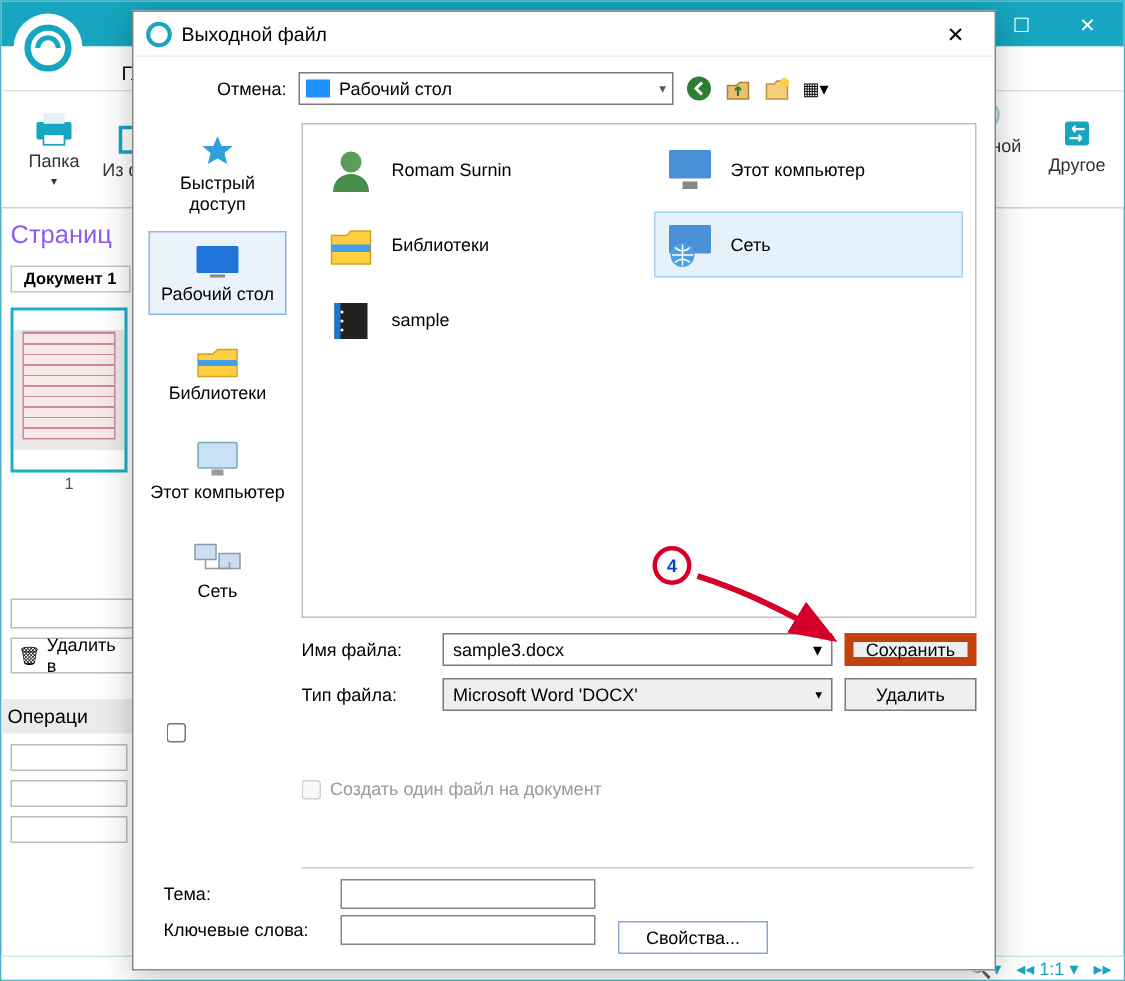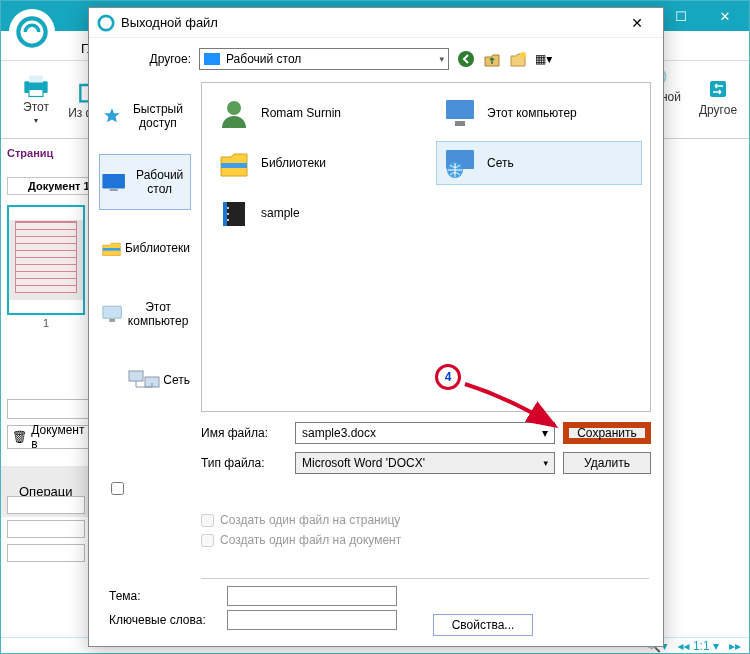--- a/index.html
+++ b/index.html
@@ -8,70 +8,70 @@
 .titlebar{height:30px;background:#16a6bf;display:flex;align-items:center;justify-content:flex-end;padding:0 2px}
 .titlebar .winbtn{width:44px;height:28px;display:flex;align-items:center;justify-content:center;color:#fff;font-size:13px}
 .app-logo{width:46px;height:46px;position:absolute;top:8px;left:8px;border-radius:50%;background:#fff;display:flex;align-items:center;justify-content:center}
 .app-logo svg{width:34px;height:34px}
 .ribbon-tabs{height:30px;background:#fff;padding-left:70px;display:flex;align-items:flex-end;border-bottom:1px solid #ddd;padding-top:6px}
 .ribbon-tabs .tab{padding:4px 10px;font-size:13px}
 .ribbon{height:78px;background:#fff;padding-left:10px;display:flex;align-items:center;gap:6px;border-bottom:1px solid #d0d0d0}
 .rbtn{display:flex;flex-direction:column;align-items:center;justify-content:center;width:50px;height:64px;gap:2px;font-size:11px;color:#333}
 .rbtn .ic{width:28px;height:24px}
 .rgt{position:absolute;right:6px;top:64px;display:flex;gap:4px;align-items:flex-start}
-.doc-tab{background:#fff;border:1px solid #c5c5c5;display:inline-block;padding:2px 20px;font-size:11px;margin-top:4px;font-weight:bold}
+.doc-tab{background:#fff;border:1px solid #c5c5c5;display:inline-block;padding:2px 8px;font-size:11px;margin-top:4px;font-weight:bold}
 .thumb{width:78px;height:110px;border:2px solid #18b0c5;margin-top:6px;background:linear-gradient(#fff 0 12%,#e9e9e9 12% 88%,#fff 88%);position:relative}
 .thumb::after{content:"1";position:absolute;bottom:-16px;left:50%;transform:translateX(-50%);font-size:11px;color:#555}
 .statusbar{position:absolute;left:0;right:0;bottom:0;height:16px;background:#fff;border-top:1px solid #c9e9ef;display:flex;align-items:center;justify-content:flex-end;gap:10px;padding:0 8px;color:#16a6bf;font-size:11px}
 
 .dlg{position:absolute;left:88px;top:7px;width:576px;height:640px;background:#fff;border:1px solid #888;z-index:50;box-shadow:0 4px 20px rgba(0,0,0,.25)}
 .dlg-title{height:30px;display:flex;align-items:center;padding:0 8px;border-bottom:1px solid #eee}
 .dlg-title .ic{width:18px;height:18px;margin-right:6px}
 .dlg-title span{flex:1;font-size:13px}
 .dlg-title .x{width:36px;height:28px;display:flex;align-items:center;justify-content:center;font-size:14px}
 .dlg-body{padding:10px 18px 12px 12px;height:calc(100% - 30px);position:relative}
 .row{display:flex;align-items:center;gap:8px;margin-bottom:6px}
 .lbl-r{width:90px;text-align:right;font-size:12px}
 .folder-combo{flex:1;height:22px;border:1px solid #7a7a7a;background:#fff;display:flex;align-items:center;padding:0 4px;gap:6px}
 .folder-combo .di{width:16px;height:12px;background:#1e90ff}
 .folder-combo .dd{margin-left:auto;font-size:9px;color:#555}
 .toolstrip{display:flex;gap:8px;align-items:center}
 .toolstrip .ti{width:18px;height:18px}
 .places{position:absolute;left:6px;top:44px;width:100px;height:330px;display:flex;flex-direction:column;align-items:center;gap:10px;padding-top:6px}
-.place{width:92px;height:56px;display:flex;align-items:center;justify-content:flex-end;gap:2px;font-size:11px;text-align:center;border:1px solid transparent}
+.place{width:92px;height:56px;display:flex;flex-direction:column;align-items:center;justify-content:center;gap:2px;font-size:11px;text-align:center;border:1px solid transparent}
 .place.sel{border:1px solid #8fb8e8;background:#eaf3fb}
 .place .pic{width:34px;height:26px}
 .filepane{position:absolute;left:112px;right:12px;top:44px;height:330px;border:1px solid #bfbfbf;background:#fff;padding:8px}
 .fgrid{display:grid;grid-template-columns:1fr 1fr;gap:6px 20px}
 .fitem{display:flex;align-items:center;gap:10px;height:44px;padding:2px 6px;border:1px solid transparent}
 .fitem.sel{background:#e6f2fb;border:1px solid #a6d1f0}
 .fitem .fic{width:34px;height:34px}
 .form{position:absolute;left:112px;right:12px;top:384px}
 .form .row{margin-bottom:8px}
 .form .lbl-l{width:86px;font-size:12px}
 .txtin{flex:1;height:22px;border:1px solid #7a7a7a;padding:0 6px;background:#fff;display:flex;align-items:center}
 .combo{flex:1;height:22px;border:1px solid #7a7a7a;background:#efefef;display:flex;align-items:center;padding:0 6px}
 .combo .dd{margin-left:auto;font-size:9px}
 .btn{width:88px;height:22px;border:1px solid #7a7a7a;background:#efefef;display:flex;align-items:center;justify-content:center;font-size:12px}
 .btn.primary{border:6px solid #c2410c}
 .chk{display:flex;align-items:center;gap:6px;font-size:12px;color:#555}
 .chk input{width:13px;height:13px}
 .chk.disabled{color:#9a9a9a}
-.meta{position:absolute;left:20px;right:8px;bottom:12px}
+.meta{position:absolute;left:20px;right:29px;bottom:12px}
 .meta .row{margin-bottom:4px}
 .meta .lbl-l{width:110px;font-size:12px}
 .meta input{width:170px;height:20px;border:1px solid #888}
 .propbtn{position:absolute;right:122px;bottom:-2px;width:100px;height:22px;border:1px solid #8aa9d6;background:#fff;display:flex;align-items:center;justify-content:center}
 
 .ann-circle{position:absolute;width:26px;height:26px;border:3px solid #d4002a;border-radius:50%;display:flex;align-items:center;justify-content:center;color:#0040d0;font-weight:bold;font-size:15px;background:#fff;z-index:60}
 .ann-arrow{position:absolute;z-index:59}
 .del-row{position:absolute;left:6px;top:398px;width:82px;display:flex;flex-direction:column;gap:6px}
 .del-row .bar{height:20px;border:1px solid #bbb;background:#fff}
 .del-btn{height:24px;border:1px solid #bbb;background:#fff;display:flex;align-items:center;gap:4px;padding:0 4px;font-size:11px}
-.ops-head{position:absolute;left:0;top:465px;width:88px;padding:18px;font-size:13px;background:#ebebeb}
+.ops-head{position:absolute;left:0;top:465px;width:88px;padding:4px;font-size:13px;background:#ebebeb}
 .ops-body{position:absolute;left:6px;top:495px;width:78px;display:flex;flex-direction:column;gap:6px}
 .ops-body .bar{height:18px;border:1px solid #bbb;background:#fff}
 hr.sep{position:absolute;left:112px;right:14px;border:none;border-top:1px solid #ccc}
 </style>
 </head>
 <body>
 
 <div class="app">
   <div class="titlebar">
     <div class="winbtn">―</div>
@@ -87,21 +87,21 @@
   <div class="ribbon-tabs">
     <div class="tab">Гл</div>
   </div>
   <div class="ribbon">
     <div class="rbtn">
       <svg class="ic" viewBox="0 0 24 20">
           <rect x="2" y="6" width="20" height="10" rx="1" fill="#16a6bf"></rect>
           <rect x="6" y="1" width="12" height="6" fill="#dff3f7"></rect>
           <rect x="6" y="13" width="12" height="6" fill="#fff" stroke="#16a6bf"></rect>
         </svg>
-      <span>Этот</span>
+      <span>Папка</span>
       <span style="font-size:8px">▾</span>
     </div>
     <div class="rbtn">
       <svg class="ic" viewBox="0 0 24 20">
           <path d="M2 4h7l2 3h11v11H2z" fill="none" stroke="#16a6bf" stroke-width="2"></path>
         </svg>
       <span>Из файл</span>
     </div>
   </div>
 
@@ -117,31 +117,31 @@
     </div>
     <div class="rbtn" style="width:50px">
       <svg class="ic" viewBox="0 0 24 24">
           <rect x="4" y="4" width="16" height="16" rx="2" fill="#16a6bf"></rect>
           <path d="M9 9h8M9 9l2-2M9 9l2 2M15 15H7m8 0l-2 2m2-2l-2-2" stroke="#fff" stroke-width="1.5" fill="none"></path>
         </svg>
       <span>Другое</span>
     </div>
   </div>
 
-  <h3 style="position:absolute;left:6px;top:146px;font-size:11px;font-weight:700;color:#701a75">Страниц</h3>
+  <h3 style="position:absolute;left:6px;top:146px;font-size:17px;font-weight:400;color:#8b5cf6">Страниц</h3>
   <div style="position:absolute;left:6px;top:172px" class="doc-tab">Документ 1</div>
   <div class="thumb" style="position:absolute;left:6px;top:198px">
     <div style="position:absolute;top:14px;left:6px;right:6px;height:72px;background:repeating-linear-gradient(#d28894 0 1px,transparent 1px 7px),#f5e9e9;border:1px solid #d28894"></div>
   </div>
 
   <div class="del-row">
     <div class="bar"></div>
     <div class="del-btn">
         <span>🗑</span>
-        <span>Документ в</span>
+        <span>Удалить в</span>
       </div>
   </div>
   <div class="ops-head">Операци</div>
   <div class="ops-body">
     <div class="bar"></div>
     <div class="bar"></div>
     <div class="bar"></div>
   </div>
 
   <div class="statusbar">
@@ -154,21 +154,21 @@
 <div class="dlg">
   <div class="dlg-title">
     <svg class="ic" viewBox="0 0 20 20">
         <circle cx="10" cy="10" r="8" fill="none" stroke="#16a6bf" stroke-width="3"></circle>
       </svg>
     <span>Выходной файл</span>
     <div class="x">✕</div>
   </div>
   <div class="dlg-body">
     <div class="row">
-      <div class="lbl-r">Другое:</div>
+      <div class="lbl-r">Отмена:</div>
       <div class="folder-combo" style="width:250px;flex:none">
         <div class="di"></div>
         <span>Рабочий стол</span>
         <span class="dd">▾</span>
       </div>
       <div class="toolstrip">
         <svg class="ti" viewBox="0 0 18 18">
             <circle cx="9" cy="9" r="8" fill="#2e7d32"></circle>
             <path d="M11 5l-4 4 4 4" stroke="#fff" stroke-width="2" fill="none"></path>
           </svg>
@@ -280,24 +280,20 @@
         <div class="combo">
             <span>Microsoft Word 'DOCX'</span>
             <span class="dd">▾</span>
           </div>
         <div class="btn">Удалить</div>
       </div>
       <label class="chk" style="margin-left:-90px;margin-top:4px">
           <input type="checkbox" style="">
         </label>
       <div style="height:18px"></div>
-      <label class="chk disabled">
-          <input type="checkbox" disabled="" style="">
-          <span>Создать один файл на страницу</span>
-        </label>
       <div style="height:6px"></div>
       <label class="chk disabled">
           <input type="checkbox" disabled="" style="">
           <span>Создать один файл на документ</span>
         </label>
     </div>
 
     <hr class="sep" style="top:540px">
 
     <div class="meta">

